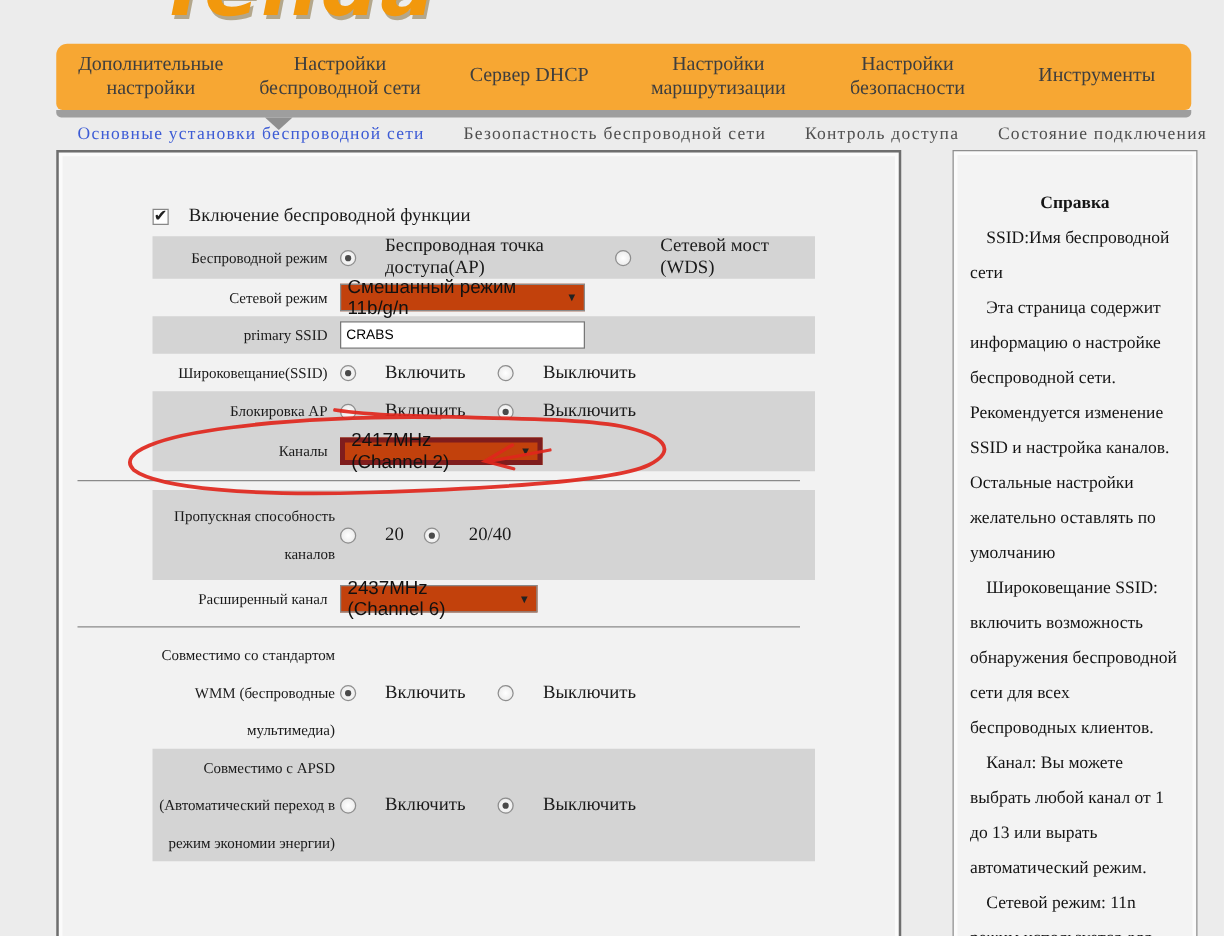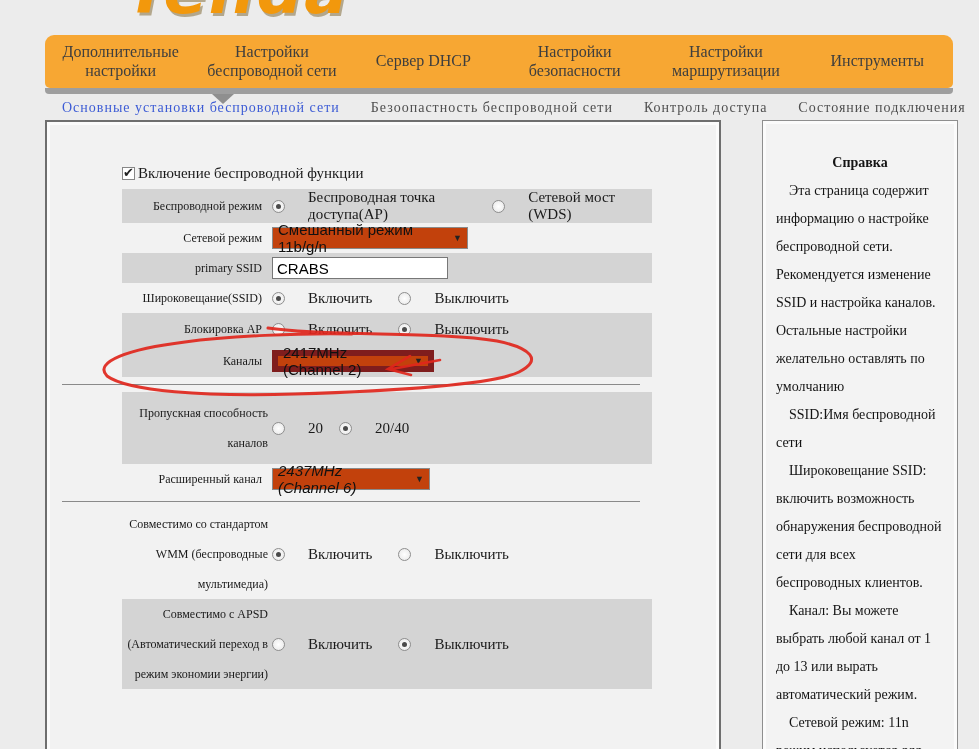--- a/index.html
+++ b/index.html
@@ -40,48 +40,48 @@
   }
   .subnav-item { cursor:pointer; }
   .subnav-item.active { color:#3C5BD5; }
   
   .main-panel {
     position:absolute; left:45px; top:120px; width:676px; height:645px;
     background:#F2F2F2; border:2px solid #6E6E6E;
     box-shadow:inset 0 0 0 3px #FBFBFB; box-sizing:border-box;
   }
   .panel-content { padding:38px 0 0 75px; }
-  .enable-row { display:flex; align-items:center; gap:3px; height:26px; margin-bottom:3px; font-size:15px; }
+  .enable-row { display:flex; align-items:center; gap:16px; height:26px; margin-bottom:3px; font-size:15px; }
   .ftable { width:530px; }
   .frow { display:flex; align-items:center; min-height:30px; }
   .gray { background:#D4D4D4; }
   .lcell { width:150px; flex:none; text-align:right; padding-right:10px; box-sizing:border-box; font-size:12px; }
   .lcell.center { text-align:right; padding-right:4px; line-height:30px; }
   .ccell { display:flex; align-items:center; font-size:15px; }
   .opt { display:flex; align-items:center; gap:21px; margin-right:26px; cursor:pointer; }
   .opt.tight { margin-right:16px; }
   
   .rb { appearance:none; -webkit-appearance:none; width:13px; height:13px; border-radius:50%;
         border:1px solid #8E8E8E; background:radial-gradient(#ffffff,#E6E6E6); margin:0 2px 0 0;
         position:relative; flex:none; cursor:pointer; }
   .rb:checked::after { content:""; position:absolute; inset:3px; border-radius:50%; background:#4A4A4A; }
   .cb { appearance:none; -webkit-appearance:none; width:13px; height:13px; border:1px solid #878787;
         background:#fff; margin:0; position:relative; flex:none; cursor:pointer; }
   .cb:checked::after { content:"\2714"; position:absolute; left:0; top:-3px; font-size:13px; color:#222; }
   .sel { display:inline-flex; align-items:center; justify-content:space-between;
          background:#c2410c; border:1px solid #8A8A8A; height:22px; padding:0 5px;
          font-family:"Liberation Sans", sans-serif; font-size:15px; color:#111;
          box-sizing:border-box; cursor:pointer; }
-  .sel.focused { border:6px solid #7f1d1d; }
+  .sel.focused { border:4px solid #7f1d1d; }
   .sel .arrow { font-size:9px; margin-left:8px; color:#222; }
   .w-network { width:196px; }
   .w-channel { width:162px; }
-  .w-ext { width:158px;font-style:italic; }
-  .text-input { width:176px; height:22px; border:1px solid #777; background:#fff;
-        font-family:"Liberation Sans", sans-serif; font-size:15px; padding:0 4px; box-sizing:border-box; }
+  .w-ext { width:158px; }
+  .text-input { width:196px; height:22px; border:1px solid #777; background:#fff;
+        font-family:"Liberation Sans", sans-serif; font-size:11px; padding:0 4px; box-sizing:border-box; }
   hr.divider { border:none; border-top:1px solid #8A8A8A; margin:7px 12px 7px -60px; }
   
   .help-panel {
     position:absolute; left:762px; top:120px; width:196px; height:645px;
     background:#F3F3F3; border:1px solid #8E8E8E;
     box-shadow:inset 0 0 0 3px #FBFBFB; box-sizing:border-box;
     padding:28px 13px 0 13px; font-size:14px; line-height:28px; color:#141414;
   }
   .help-title { text-align:center; font-weight:bold; }
   .help-panel p { margin:0; text-indent:13px; }
@@ -92,22 +92,22 @@
 <body>
 
 <div class="logo-clip">
   <div class="logo-text">Tenda</div>
 </div>
 
 <div class="nav">
   <div class="nav-tab">Дополнительные настройки</div>
   <div class="nav-tab">Настройки беспроводной сети</div>
   <div class="nav-tab">Сервер DHCP</div>
+  <div class="nav-tab">Настройки маршрутизации</div>
   <div class="nav-tab">Настройки безопасности</div>
-  <div class="nav-tab">Настройки маршрутизации</div>
   <div class="nav-tab">Инструменты</div>
 </div>
 <div class="nav-shadow"></div>
 <div class="nav-pointer"></div>
 
 <div class="subnav">
   <span class="subnav-item active">Основные установки беспроводной сети</span>
   <span class="subnav-item">Безоопастность беспроводной сети</span>
   <span class="subnav-item">Контроль доступа</span>
   <span class="subnav-item">Состояние подключения</span>
@@ -259,22 +259,22 @@
           </label>
         </div>
       </div>
 
     </div>
   </div>
 </div>
 
 <div class="help-panel">
   <div class="help-title">Справка</div>
+  <p>SSID:Имя беспроводной сети</p>
   <p>Эта страница содержит информацию о настройке беспроводной сети. Рекомендуется изменение SSID и настройка каналов. Остальные настройки желательно оставлять по умолчанию</p>
-  <p>SSID:Имя беспроводной сети</p>
   <p>Широковещание SSID: включить возможность обнаружения беспроводной сети для всех беспроводных клиентов.</p>
   <p>Канал: Вы можете выбрать любой канал от 1 до 13 или вырать автоматический режим.</p>
   <p>Сетевой режим: 11n режим используется для определения частоты сетей сегмента.</p>
 </div>
 
 <svg class="annotation" width="979" height="749" viewBox="0 0 979 749">
   <path d="M 268 328 C 330 337, 440 331, 497 341 C 531 348, 543 360, 519 372
            C 492 385, 390 391, 295 394 C 205 397, 127 391, 107 376
            C 93 362, 128 349, 185 342 C 228 336, 300 333, 352 334" fill="none" stroke="#E0261C" stroke-width="3" stroke-linecap="round" opacity="0.92"></path>
   <path d="M 440 360 L 392 369 M 410 356 L 388 369 L 411 375" fill="none" stroke="#E0261C" stroke-width="2.6" stroke-linecap="round" opacity="0.92"></path>

